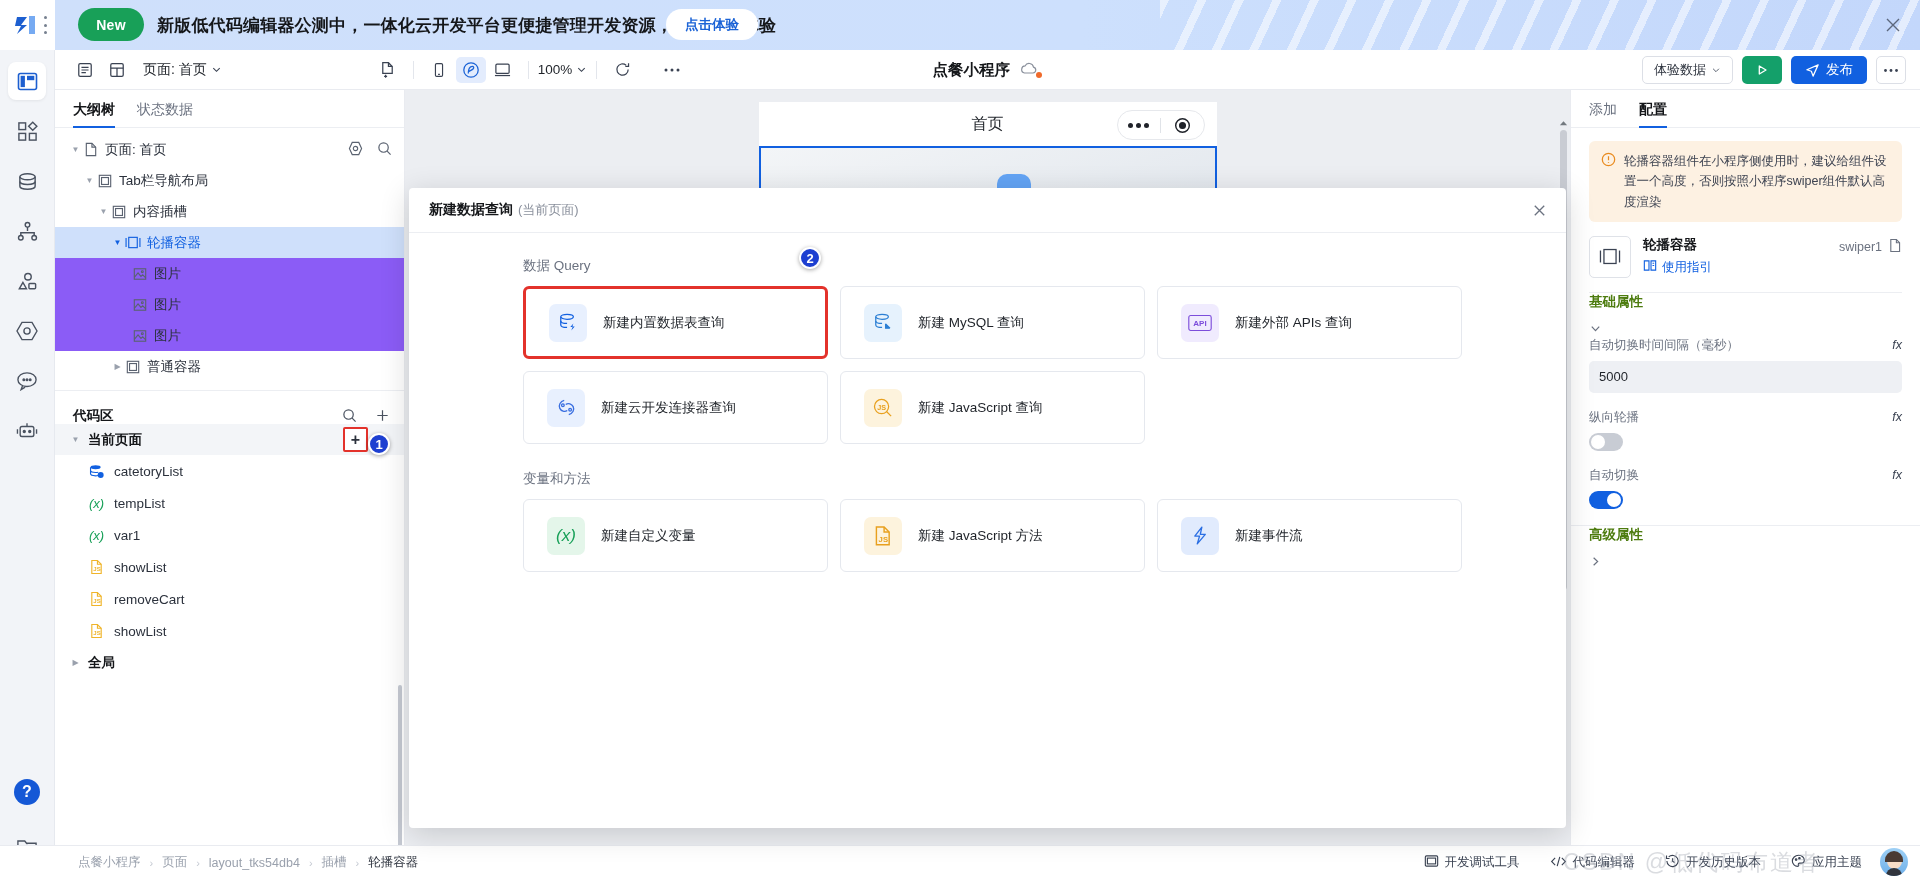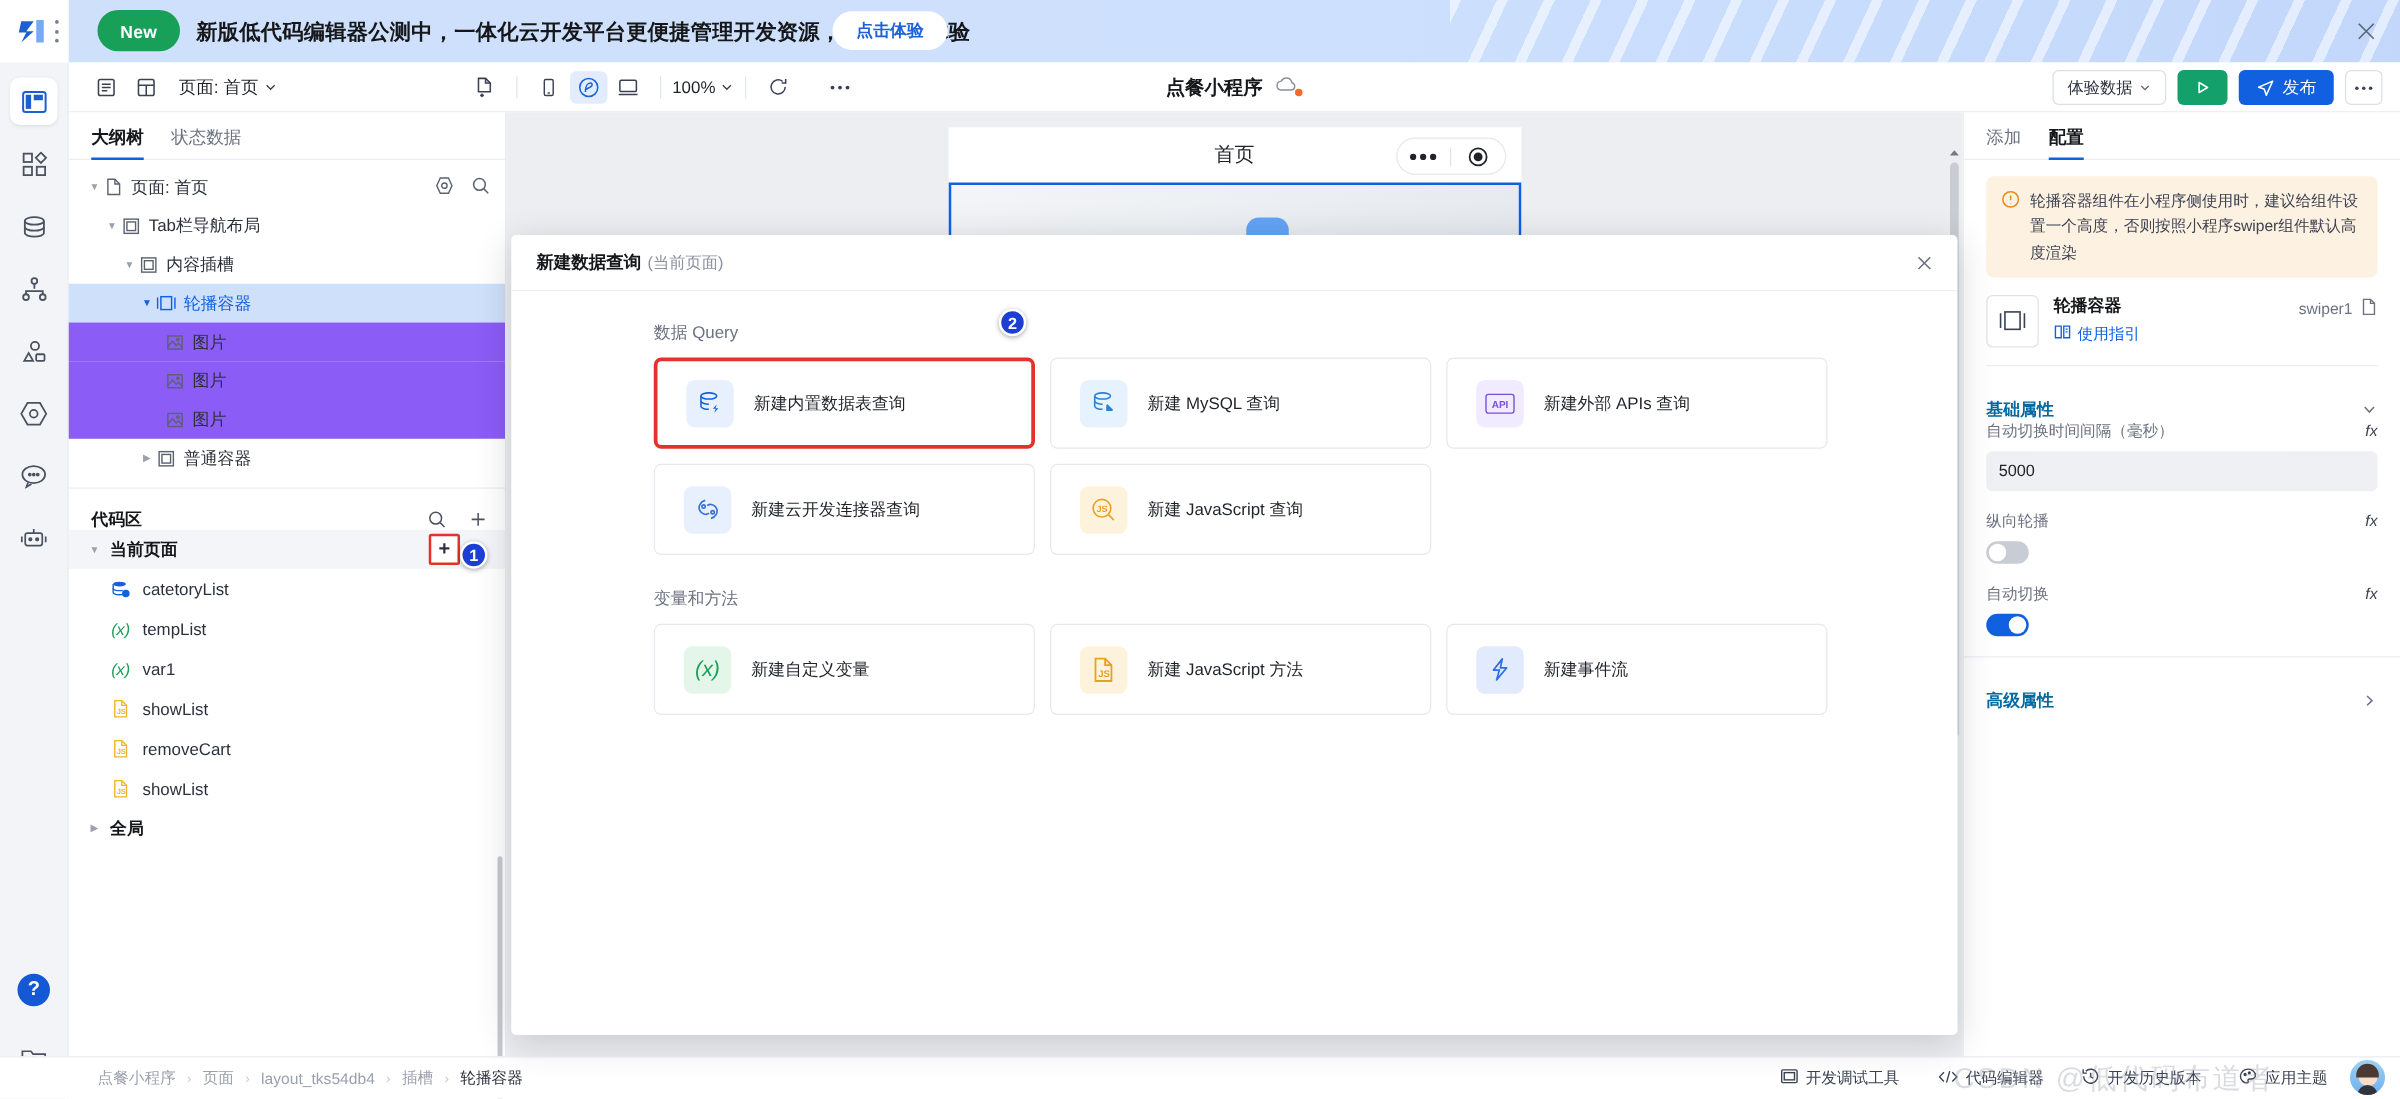--- a/index.html
+++ b/index.html
@@ -253,22 +253,22 @@
   }
   .rp-comp .thumb {
     width: 42px; height: 42px; border: 1px solid #dfe2e8; border-radius: 5px;
     display: flex; align-items: center; justify-content: center; color: #3a4252; flex-shrink: 0;
   }
   .rp-comp .meta { flex: 1; }
   .rp-comp .nm { font-size: 13.5px; font-weight: bold; color: #15171a; }
   .rp-comp .guide { margin-top: 5px; display: flex; align-items: center; gap: 5px; font-size: 12.5px; color: #1160e0; cursor: pointer; }
   .rp-comp .right { display: flex; align-items: center; gap: 6px; font-size: 12.5px; color: #6b7280; padding-top: 2px; }
   .rp-sec {
-    margin: 0 18px; height: 44px; display: flex; align-items: flex-end;
-    font-size: 13.5px; font-weight: bold; color: #0369a1; cursor: pointer;
+    margin: 0 18px; height: 44px; display: flex; align-items: flex-start;
+    font-size: 13.5px; font-weight: bold; color: #4d7c0f; cursor: pointer; flex-direction: column;
   }
   .rp-sec .sp { flex: 1; }
   .rp-sec .ch { color: #6b7280; font-size: 11px; }
   .rp-field { margin: 0 18px 16px; }
   .rp-flabel {
     display: flex; align-items: center; font-size: 12.5px; color: #6b7280; margin-bottom: 7px;
   }
   .rp-flabel .sp { flex: 1; }
   .rp-flabel .fx { font-size: 12.5px; color: #3a4252; font-style: italic; cursor: pointer; }
   .rp-input {

